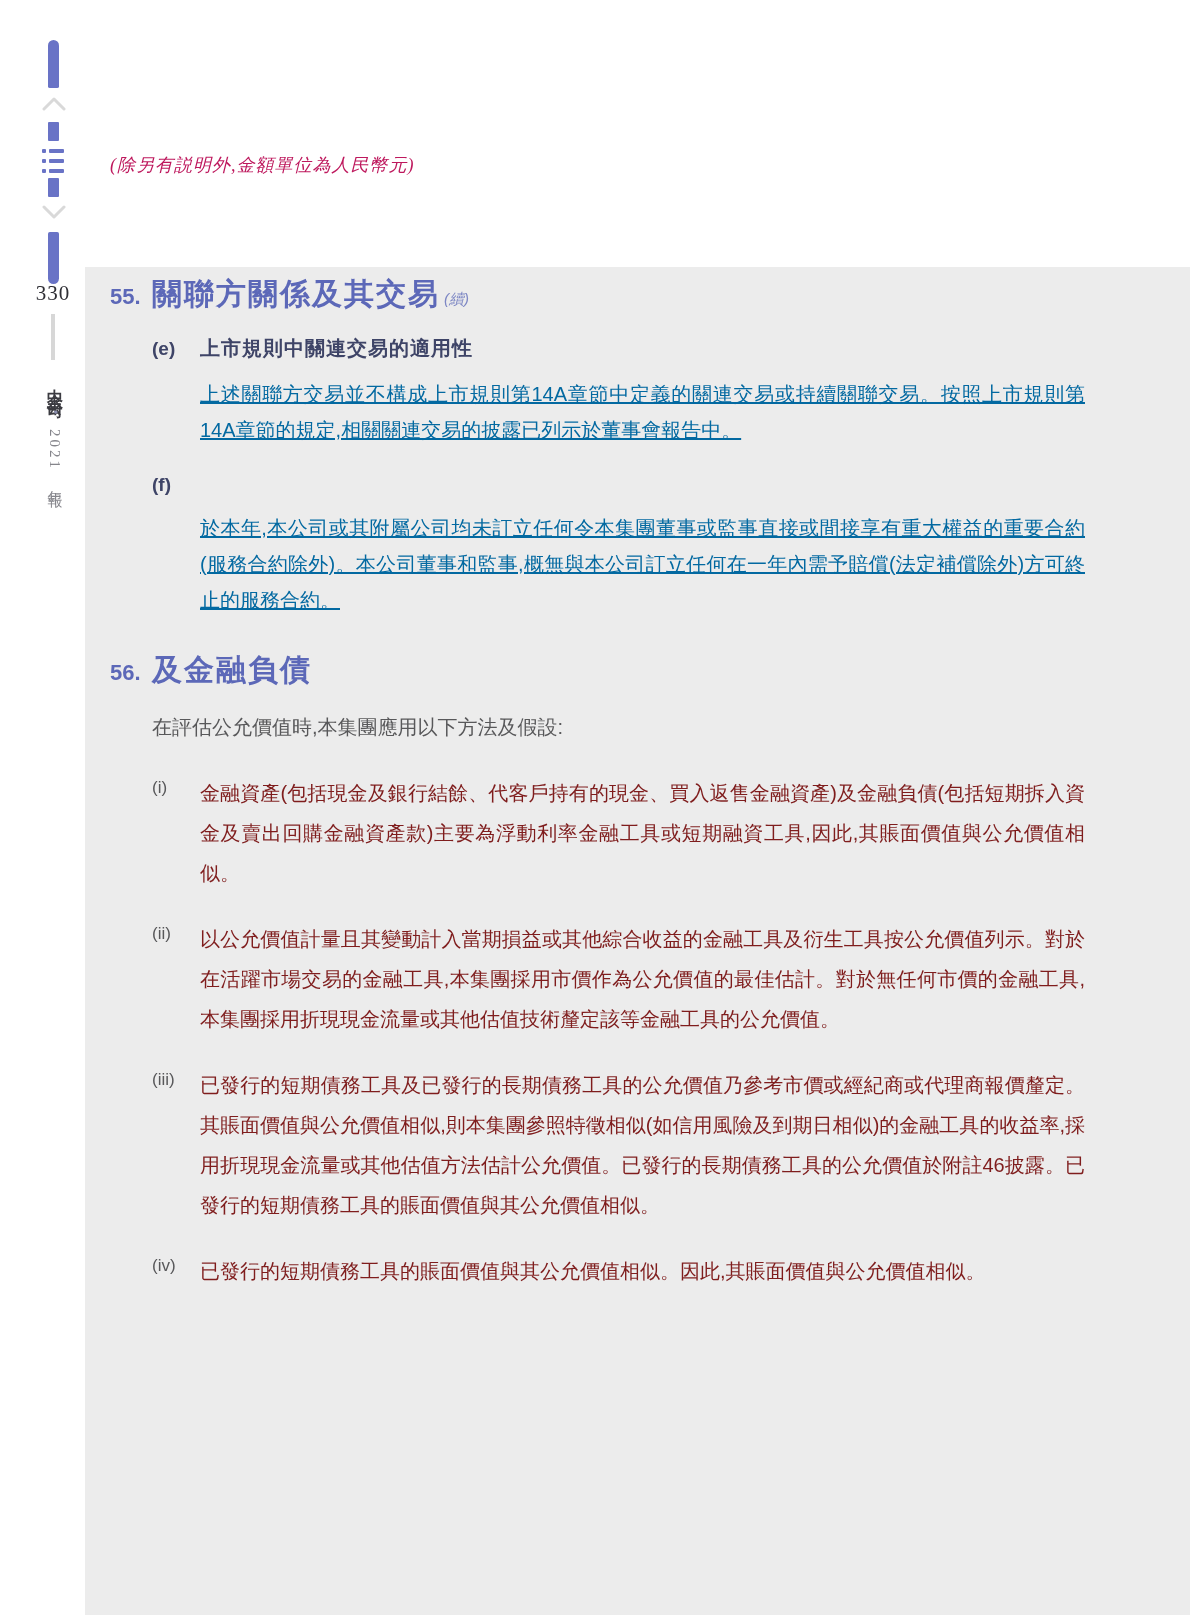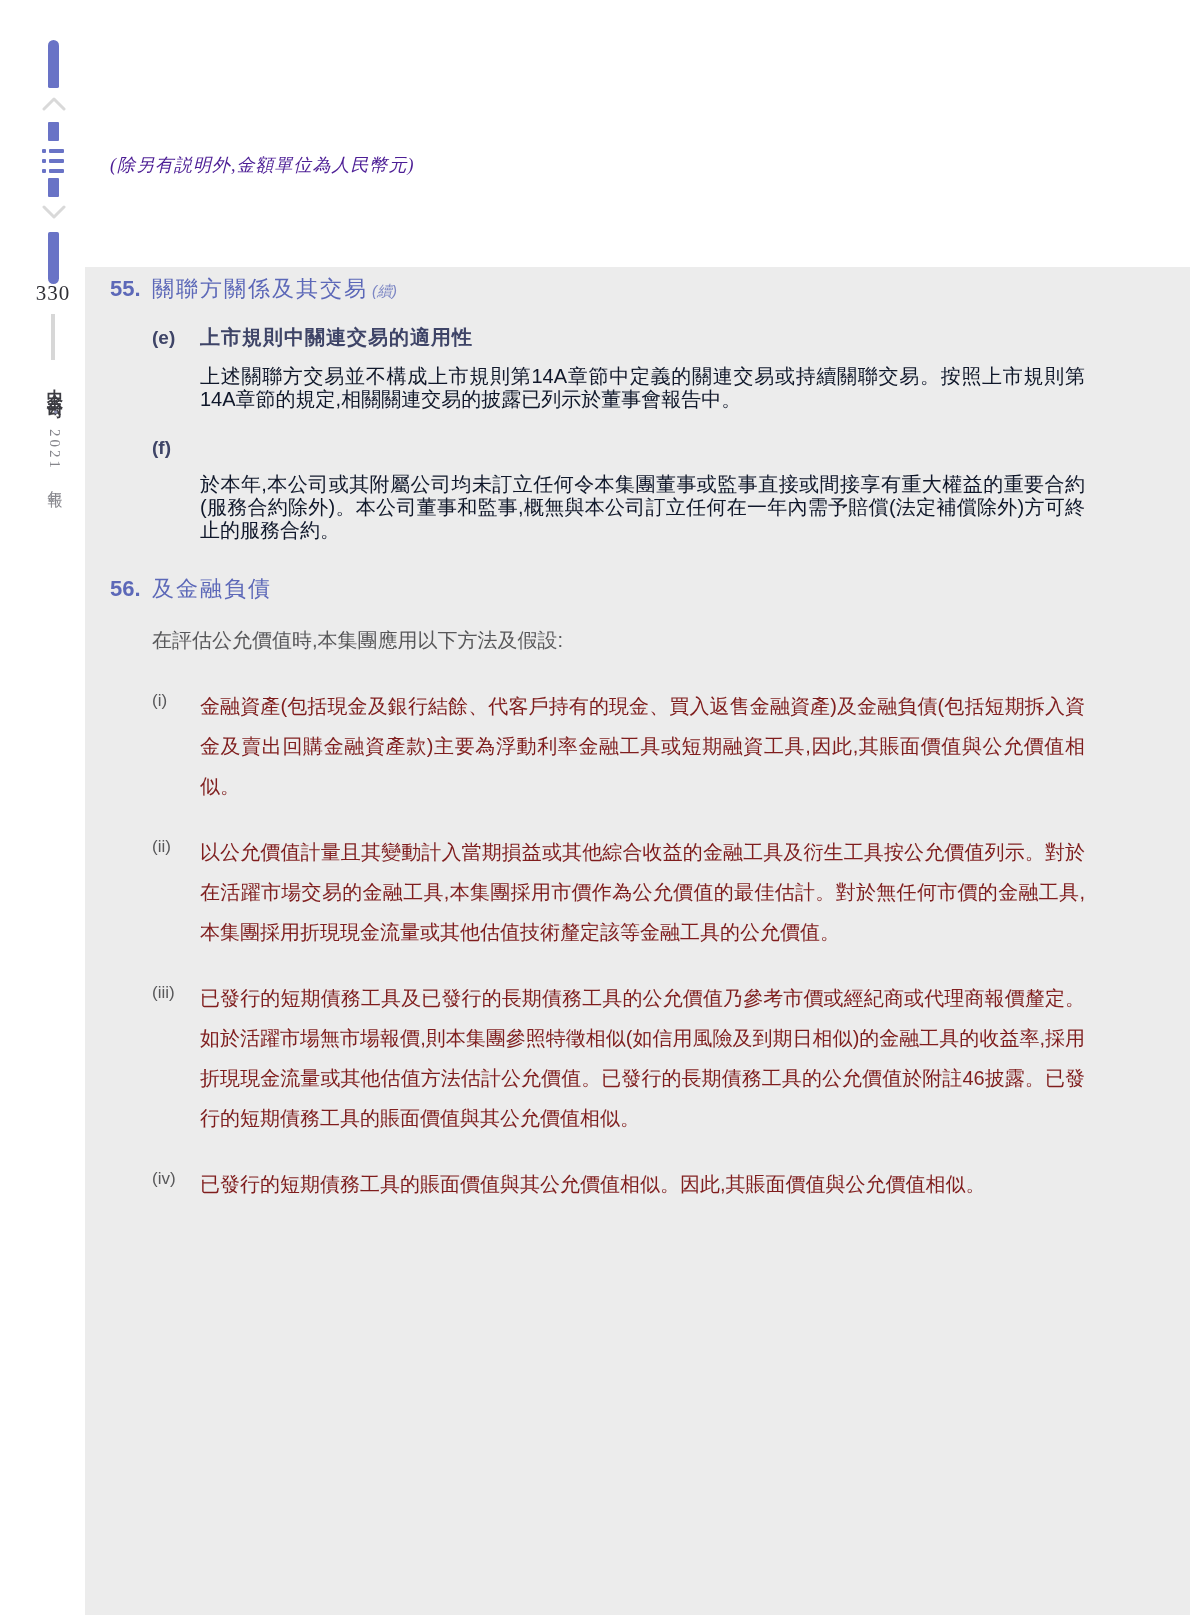--- a/index.html
+++ b/index.html
@@ -53,44 +53,44 @@
   
   .doc-header{position:absolute;left:110px;top:144px;}
   .doc-title{
     margin:0;
     font-family:"Liberation Serif","DejaVu Serif",serif;
     font-weight:600;font-size:27px;color:#55555c;letter-spacing:3px;
   }
   .doc-subtitle{
     margin:9px 0 0 0;
     font-family:"Liberation Serif","DejaVu Serif",serif;
-    font-style:italic;font-size:18px;color:#4c1d95;letter-spacing:1px;
+    font-style:italic;font-size:18px;color:#be185d;letter-spacing:1px;
   }
 
   
   .content{position:absolute;left:110px;top:270px;width:975px;color:#58585a;}
 
   .section-heading{display:flex;align-items:baseline;margin:0;}
   .section-num{
     width:42px;flex:0 0 42px;
     font-size:22px;font-weight:bold;color:#5c68b8;
   }
-  .section-title{font-size:22px;font-weight:normal;color:#5c68b8;letter-spacing:2px;}
+  .section-title{font-size:30px;font-weight:bold;color:#5c68b8;letter-spacing:2px;}
   .section-cont{font-size:15px;font-style:italic;color:#7d87c4;margin-left:4px;}
 
   .subsection{display:flex;align-items:baseline;margin:0;}
   .sub-label{
     margin-left:42px;width:48px;flex:0 0 48px;
     font-size:19px;font-weight:bold;color:#3e4467;
   }
   .sub-title{font-size:20px;font-weight:bold;color:#3e4467;letter-spacing:1px;}
 
   .body-para{
     margin:14px 0 0 90px;
-    font-size:20px;line-height:23px;text-align:justify;color:#0f172a;
+    font-size:20px;line-height:36px;text-align:justify;color:#0369a1;text-decoration:underline;
   }
   .intro-para{
     margin:16px 0 0 42px;
     font-size:20px;line-height:40px;color:#58585a;
   }
 
   .fv-item{display:flex;margin-top:26px;}
   .fv-label{
     margin-left:42px;width:48px;flex:0 0 48px;
     font-size:17px;color:#58585a;padding-top:5px;
@@ -188,21 +188,21 @@
       <span class="fv-text">金融資產(包括現金及銀行結餘、代客戶持有的現金、買入返售金融資產)及金融負債(包括短期拆入資金及賣出回購金融資產款)主要為浮動利率金融工具或短期融資工具,因此,其賬面價值與公允價值相似。</span>
     </div>
 
     <div class="fv-item">
       <span class="fv-label">(ii)</span>
       <span class="fv-text">以公允價值計量且其變動計入當期損益或其他綜合收益的金融工具及衍生工具按公允價值列示。對於在活躍市場交易的金融工具,本集團採用市價作為公允價值的最佳估計。對於無任何市價的金融工具,本集團採用折現現金流量或其他估值技術釐定該等金融工具的公允價值。</span>
     </div>
 
     <div class="fv-item">
       <span class="fv-label">(iii)</span>
-      <span class="fv-text">已發行的短期債務工具及已發行的長期債務工具的公允價值乃參考市價或經紀商或代理商報價釐定。如於活躍市場無市場報價,則本集團參照特徵相似(如信用風險及到期日相似)的金融工具的收益率,採用折現現金流量或其他估值方法估計公允價值。已發行的長期債務工具的公允價值於附註46披露。已發行的短期債務工具的賬面價值與其公允價值相似。</span>
+      <span class="fv-text">已發行的短期債務工具及已發行的長期債務工具的公允價值乃參考市價或經紀商或代理商報價釐定。其賬面價值與公允價值相似,則本集團參照特徵相似(如信用風險及到期日相似)的金融工具的收益率,採用折現現金流量或其他估值方法估計公允價值。已發行的長期債務工具的公允價值於附註46披露。已發行的短期債務工具的賬面價值與其公允價值相似。</span>
     </div>
 
     <div class="fv-item">
       <span class="fv-label">(iv)</span>
       <span class="fv-text">已發行的短期債務工具的賬面價值與其公允價值相似。因此,其賬面價值與公允價值相似。</span>
     </div>
 
   </div>
 </div>
 

